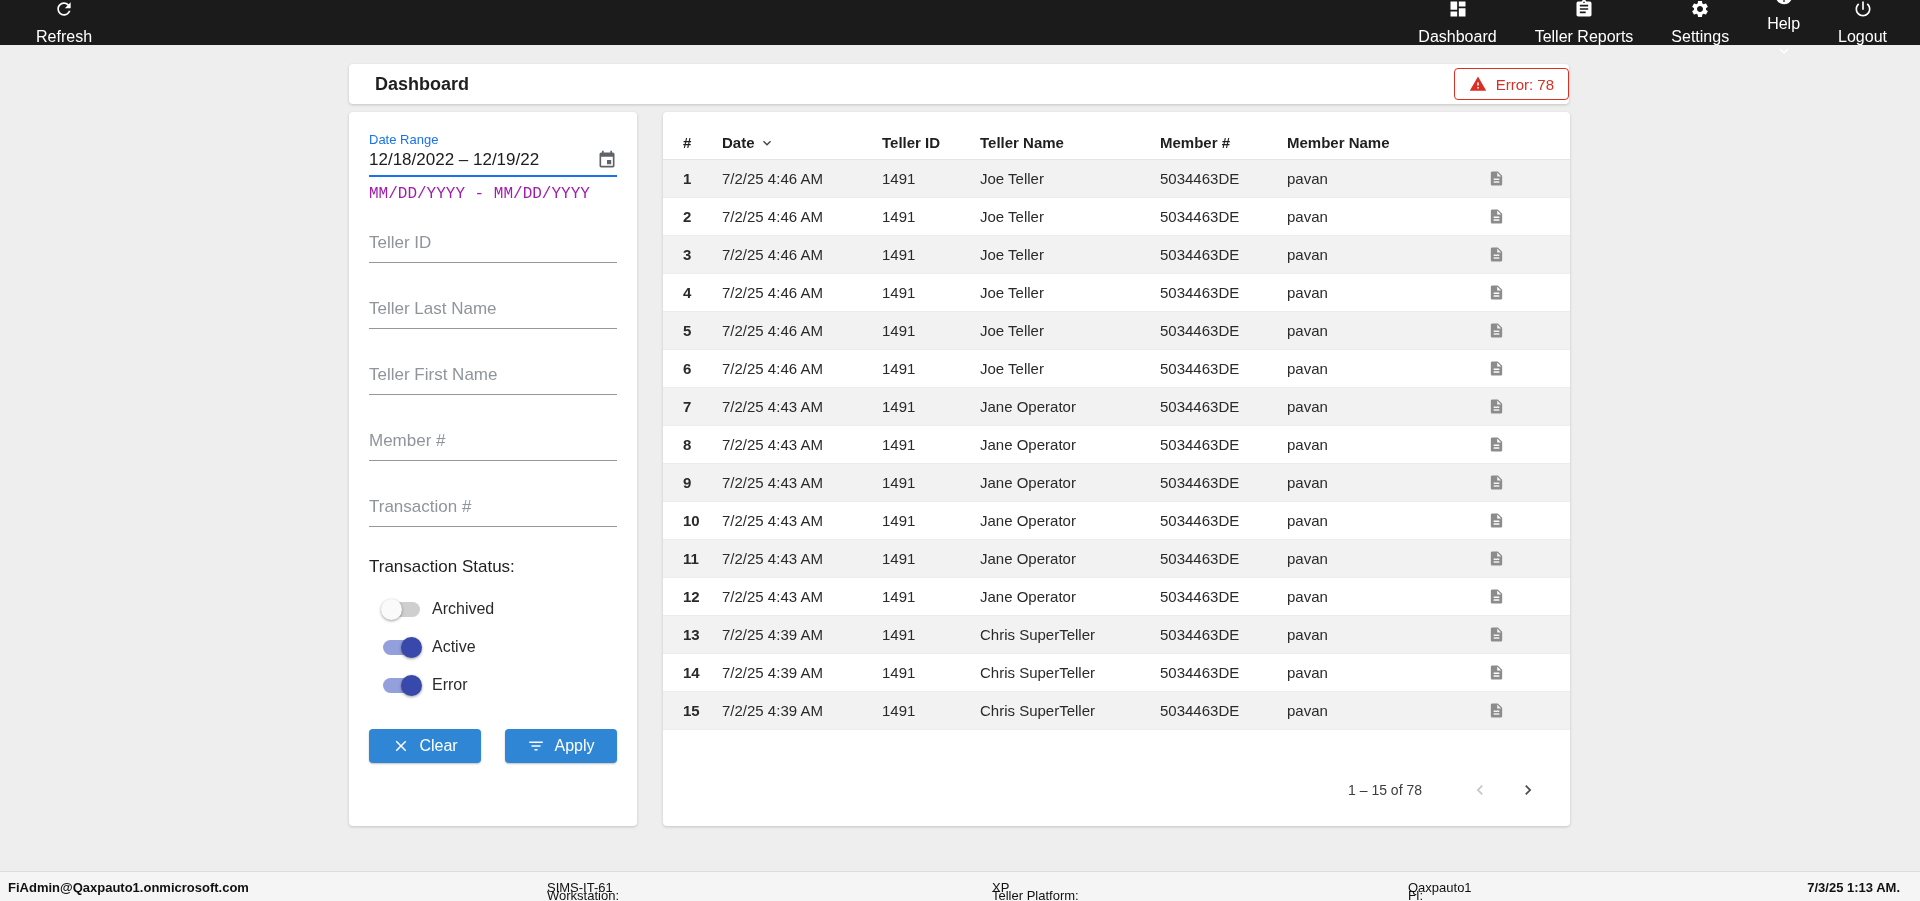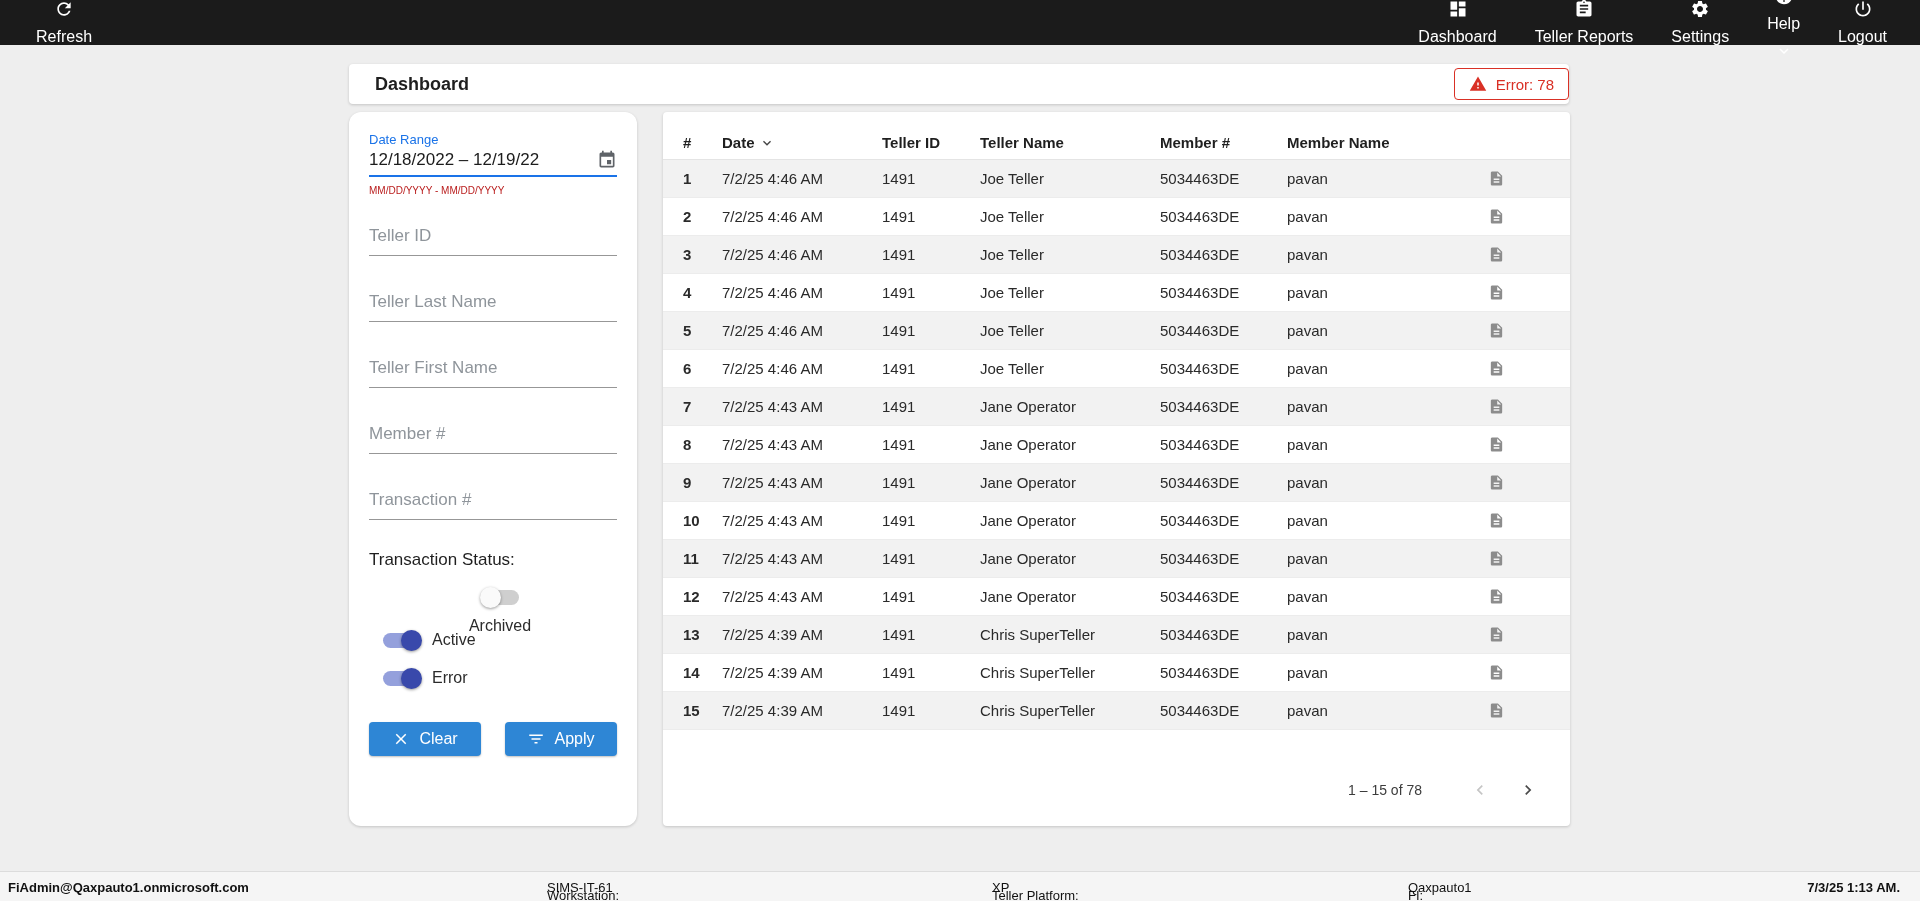--- a/index.html
+++ b/index.html
@@ -13,32 +13,32 @@
   .tb-item { display:flex; align-items:center; gap:9px; background:none; border:none; color:#fff; font-size:16px; font-family:inherit; cursor:pointer; white-space:nowrap;flex-direction:column; }
   .topbar-left { margin-left:36px; display:flex; align-items:center; }
   .topbar-right { position:absolute; right:33px; top:0; height:100%; display:flex; align-items:center; gap:38px; }
 
   
   .header-card { position:absolute; left:349px; top:64px; width:1220px; height:40px; background:#fff; border-radius:4px; box-shadow:0 1px 3px rgba(0,0,0,.18); display:flex; align-items:center; }
   .page-title { font-size:18px; font-weight:bold; color:#1f1f1f; margin-left:26px; }
   .error-badge { position:absolute; right:0; top:4px; height:32px; display:flex; align-items:center; gap:9px; padding:0 14px; background:#fff; border:1px solid #d93025; border-radius:4px; color:#d93025; font-size:15px; cursor:pointer;justify-content:flex-end; }
 
   
-  .filter-card { position:absolute; left:349px; top:112px; width:288px; height:714px; background:#fff; border-radius:12px; box-shadow:0 1px 3px rgba(0,0,0,.18); padding:20px 20px 0; }
+  .filter-card { position:absolute; left:349px; top:112px; width:288px; height:714px; background:#fff; border-radius:4px; box-shadow:0 1px 3px rgba(0,0,0,.18); padding:20px 20px 0; }
   .dr-label { font-size:13px; color:#1a73e8; }
   .dr-row { display:flex; align-items:center; gap:17px; border-bottom:2px solid #1a73e8; padding-bottom:5px; margin-top:3px; }
   .dr-input { flex:1; min-width:0; border:none; outline:none; background:transparent; font-size:17px; color:#1c1c1c; font-family:inherit; }
-  .dr-hint { font-size:10px; color:#b91c1c; margin-top:8px; }
+  .dr-hint { font-size:16px; color:#a21caf; margin-top:8px;font-family:Liberation Mono, monospace; }
   .cal-icon { color:#5f6368; cursor:pointer; }
   .f-input { display:block; width:100%; border:none; border-bottom:1px solid #979797; outline:none; background:transparent; font-size:17px; color:#222; font-family:inherit; padding:0 0 9px; margin-top:36px; }
   .f-input.first { margin-top:30px; }
   .f-input::placeholder { color:#8f959b; opacity:1; }
   .status-label { font-size:17px; color:#1f1f1f; margin-top:30px; }
   .toggle { display:flex; align-items:center; gap:12px; margin-top:14px; margin-left:14px; cursor:pointer; height:24px; }
-  .toggle.tfirst { margin-top:20px;flex-direction:column; }
+  .toggle.tfirst { margin-top:20px; }
   .switch { position:relative; width:37px; height:15px; border-radius:8px; background:#cfcfcf; flex:none; }
   .knob { position:absolute; top:-3px; left:-2px; width:21px; height:21px; border-radius:50%; background:#fafafa; box-shadow:0 1px 3px rgba(0,0,0,.4); }
   .toggle.on .switch { background:#94a0dc; }
   .toggle.on .knob { left:18px; background:#3949ab; }
   .toggle-label { font-size:16px; color:#2b2b2b; }
   .btn-row { display:flex; gap:24px; margin-top:32px; }
   .btn { width:113px; height:34px; background:#2e86d5; border:none; border-radius:4px; color:#fff; font-size:16px; font-family:inherit; display:flex; align-items:center; justify-content:center; gap:9px; cursor:pointer; box-shadow:0 1px 2px rgba(0,0,0,.25); }
 
   
   .table-card { position:absolute; left:663px; top:112px; width:907px; height:714px; background:#fff; border-radius:4px; box-shadow:0 1px 3px rgba(0,0,0,.18); }

